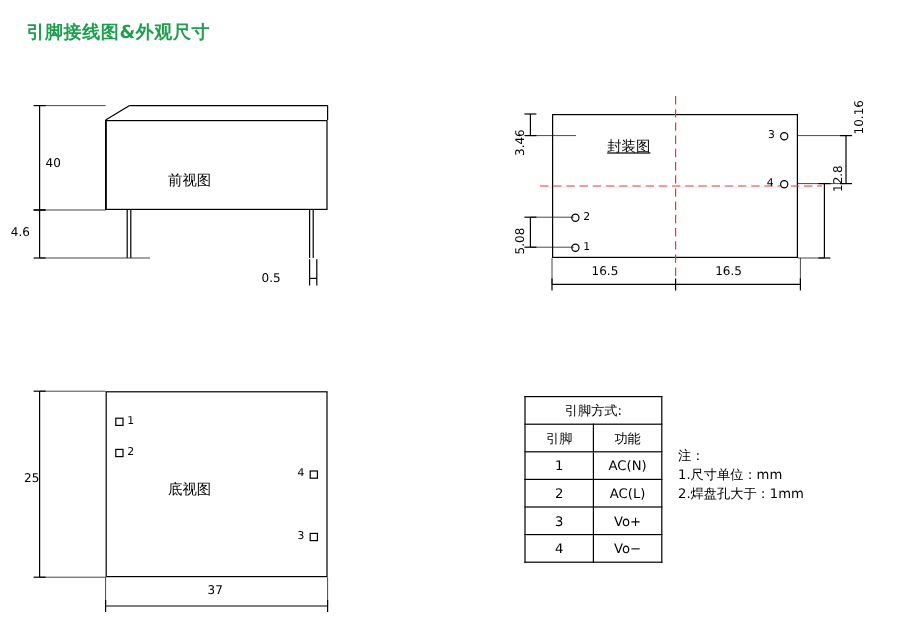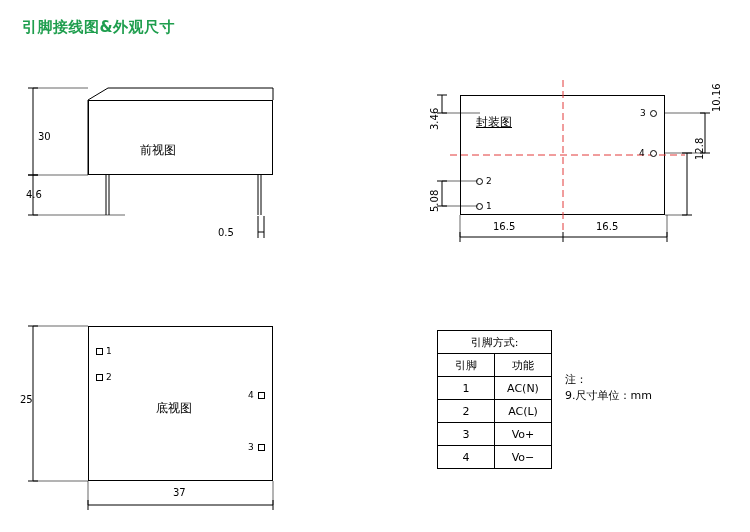--- a/index.html
+++ b/index.html
@@ -59,29 +59,29 @@
 
     <div class="abs lbl-cn" style="left:140px;top:142px;">前视图</div>
 
     <svg class="abs" style="left:25px;top:88px;width:70px;height:95px;overflow:visible;">
       <line x1="8" y1="0" x2="8" y2="87" stroke="#000" stroke-width="1"></line>
       <line x1="3" y1="0" x2="13" y2="0" stroke="#000" stroke-width="1"></line>
       <line x1="3" y1="87" x2="13" y2="87" stroke="#000" stroke-width="1"></line>
       <line x1="8" y1="0" x2="63" y2="0" stroke="#000" stroke-width="0.6"></line>
       <line x1="8" y1="87" x2="63" y2="87" stroke="#000" stroke-width="0.6"></line>
     </svg>
-    <div class="abs lbl" style="left:38px;top:132px;">30</div>
+    <div class="abs lbl" style="left:38px;top:132px;">40</div>
 
     <svg class="abs" style="left:25px;top:175px;width:70px;height:50px;overflow:visible;">
       <line x1="8" y1="0" x2="8" y2="40" stroke="#000" stroke-width="1"></line>
       <line x1="3" y1="0" x2="13" y2="0" stroke="#000" stroke-width="1"></line>
       <line x1="3" y1="40" x2="13" y2="40" stroke="#000" stroke-width="1"></line>
       <line x1="8" y1="40" x2="100" y2="40" stroke="#000" stroke-width="0.6"></line>
     </svg>
-    <div class="abs lbl" style="left:26px;top:190px;">4.6</div>
+    <div class="abs lbl" style="left:9px;top:190px;">4.6</div>
 
     <svg class="abs" style="left:250px;top:212px;width:70px;height:30px;overflow:visible;">
       <line x1="8" y1="20" x2="14" y2="20" stroke="#000" stroke-width="1"></line>
       <line x1="8" y1="4" x2="8" y2="26" stroke="#000" stroke-width="1"></line>
       <line x1="14" y1="4" x2="14" y2="26" stroke="#000" stroke-width="1"></line>
     </svg>
     <div class="abs lbl" style="left:218px;top:228px;">0.5</div>
   </div>
 
   <div class="abs" style="left:400px;top:0;width:350px;height:260px;">
@@ -96,21 +96,21 @@
     <div class="abs pad-circ" style="left:76px;top:203px;"></div>
     <div class="abs tiny" style="left:86px;top:201px;">1</div>
     <div class="abs pad-circ" style="left:76px;top:178px;"></div>
     <div class="abs tiny" style="left:86px;top:176px;">2</div>
 
     <div class="abs pad-circ" style="left:250px;top:110px;"></div>
     <div class="abs tiny" style="left:240px;top:108px;">3</div>
     <div class="abs pad-circ" style="left:250px;top:150px;"></div>
     <div class="abs tiny" style="left:239px;top:148px;">4</div>
 
-    <div class="abs lbl-cn" style="left:76px;top:114px;text-decoration:underline;">封装图</div>
+    <div class="abs lbl-cn" style="left:106px;top:114px;text-decoration:underline;">封装图</div>
 
     <svg class="abs" style="left:20px;top:95px;width:50px;height:130px;overflow:visible;">
       <line x1="22" y1="0" x2="22" y2="18" stroke="#000" stroke-width="1"></line>
       <line x1="17" y1="0" x2="27" y2="0" stroke="#000" stroke-width="1"></line>
       <line x1="17" y1="18" x2="27" y2="18" stroke="#000" stroke-width="1"></line>
       <line x1="22" y1="18" x2="60" y2="18" stroke="#000" stroke-width="0.6"></line>
     </svg>
     <div class="abs lbl rot90" style="left:30px;top:130px;">3.46</div>
 
     <svg class="abs" style="left:20px;top:178px;width:60px;height:45px;overflow:visible;">
@@ -159,21 +159,21 @@
     <div class="abs pad-sq" style="left:96px;top:48px;"></div>
     <div class="abs tiny" style="left:106px;top:46px;">1</div>
     <div class="abs pad-sq" style="left:96px;top:74px;"></div>
     <div class="abs tiny" style="left:106px;top:72px;">2</div>
 
     <div class="abs pad-sq" style="left:258px;top:92px;"></div>
     <div class="abs tiny" style="left:248px;top:90px;">4</div>
     <div class="abs pad-sq" style="left:258px;top:144px;"></div>
     <div class="abs tiny" style="left:248px;top:142px;">3</div>
 
-    <div class="abs lbl-cn" style="left:156px;top:100px;">底视图</div>
+    <div class="abs lbl-cn" style="left:140px;top:100px;">底视图</div>
 
     <svg class="abs" style="left:25px;top:20px;width:70px;height:170px;overflow:visible;">
       <line x1="8" y1="6" x2="8" y2="161" stroke="#000" stroke-width="1"></line>
       <line x1="3" y1="6" x2="13" y2="6" stroke="#000" stroke-width="1"></line>
       <line x1="3" y1="161" x2="13" y2="161" stroke="#000" stroke-width="1"></line>
       <line x1="8" y1="6" x2="63" y2="6" stroke="#000" stroke-width="0.6"></line>
       <line x1="8" y1="161" x2="63" y2="161" stroke="#000" stroke-width="0.6"></line>
     </svg>
     <div class="abs lbl" style="left:20px;top:95px;">25</div>
 
@@ -212,16 +212,17 @@
       <tr>
         <td>4</td>
         <td>Vo−</td>
       </tr>
     </tbody>
       </table>
   </div>
 
   <div class="abs notes" style="left:565px;top:372px;">
     <div>注：</div>
-    <div>9.尺寸单位：mm</div>
+    <div>1.尺寸单位：mm</div>
+    <div>2.焊盘孔大于：1mm</div>
   </div>
 
 </div>
 
 </body></html>

